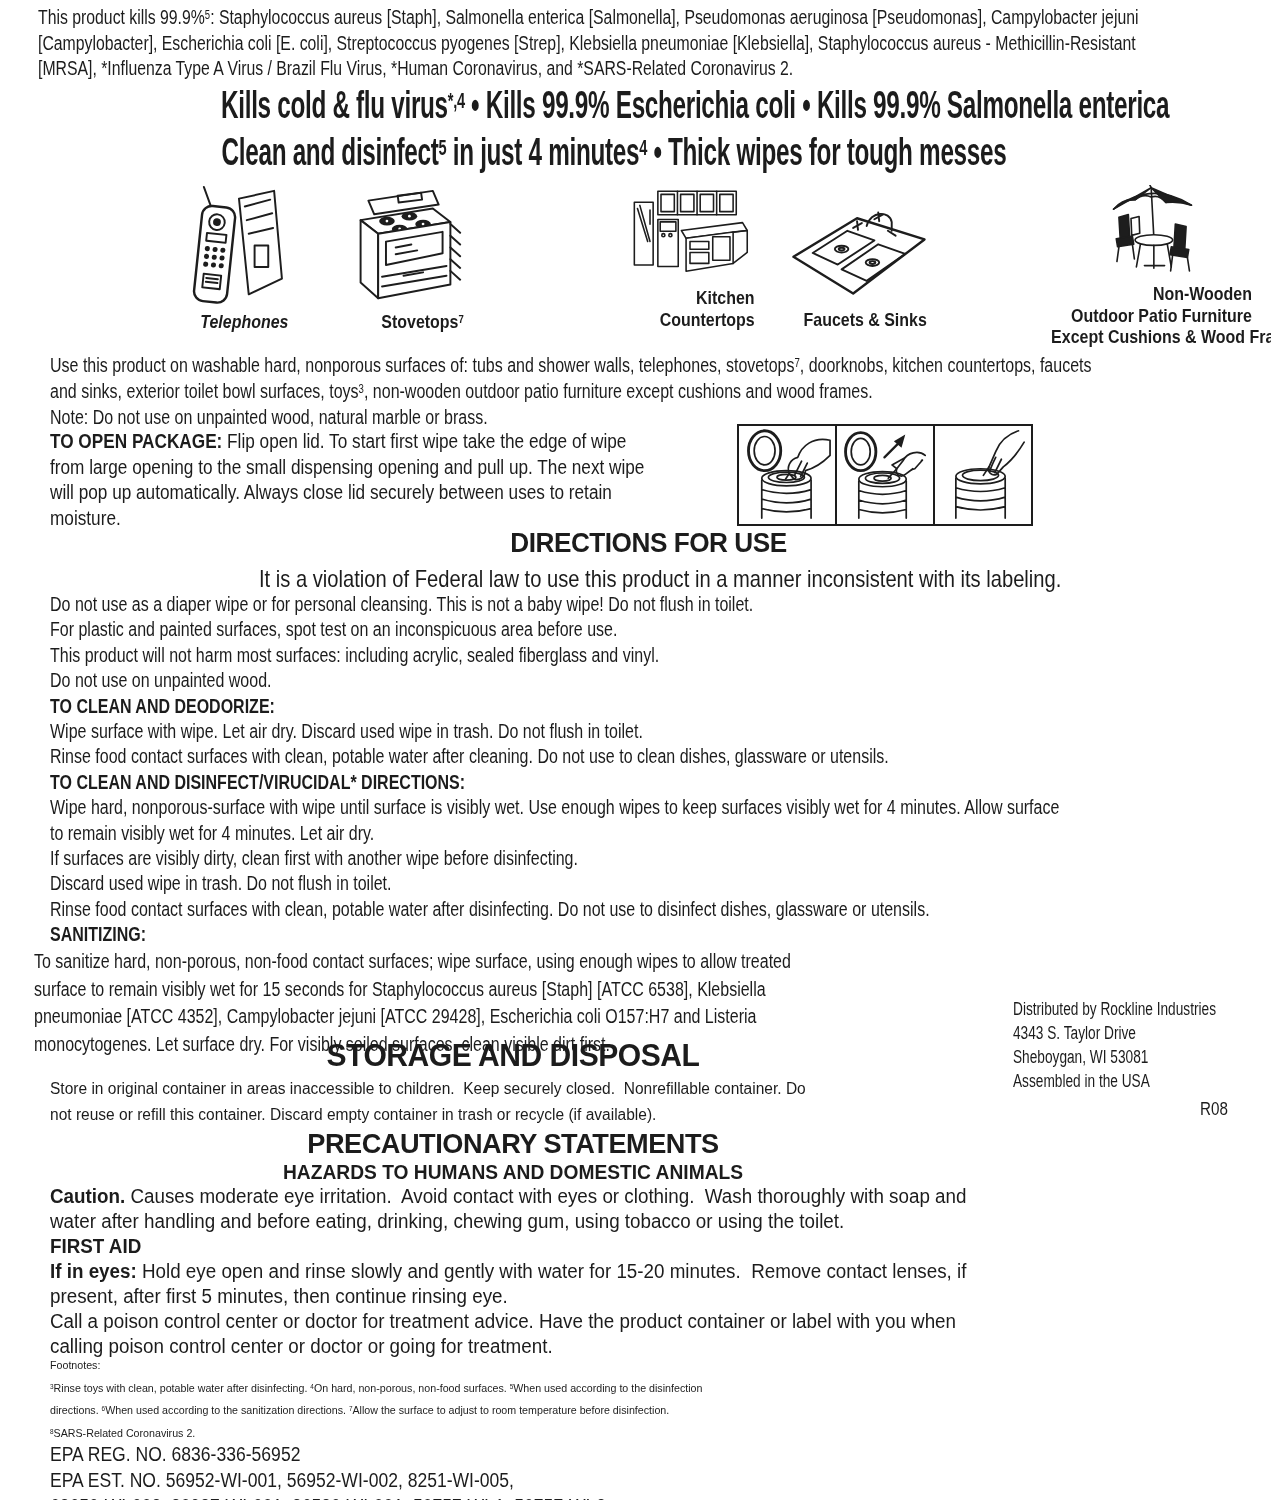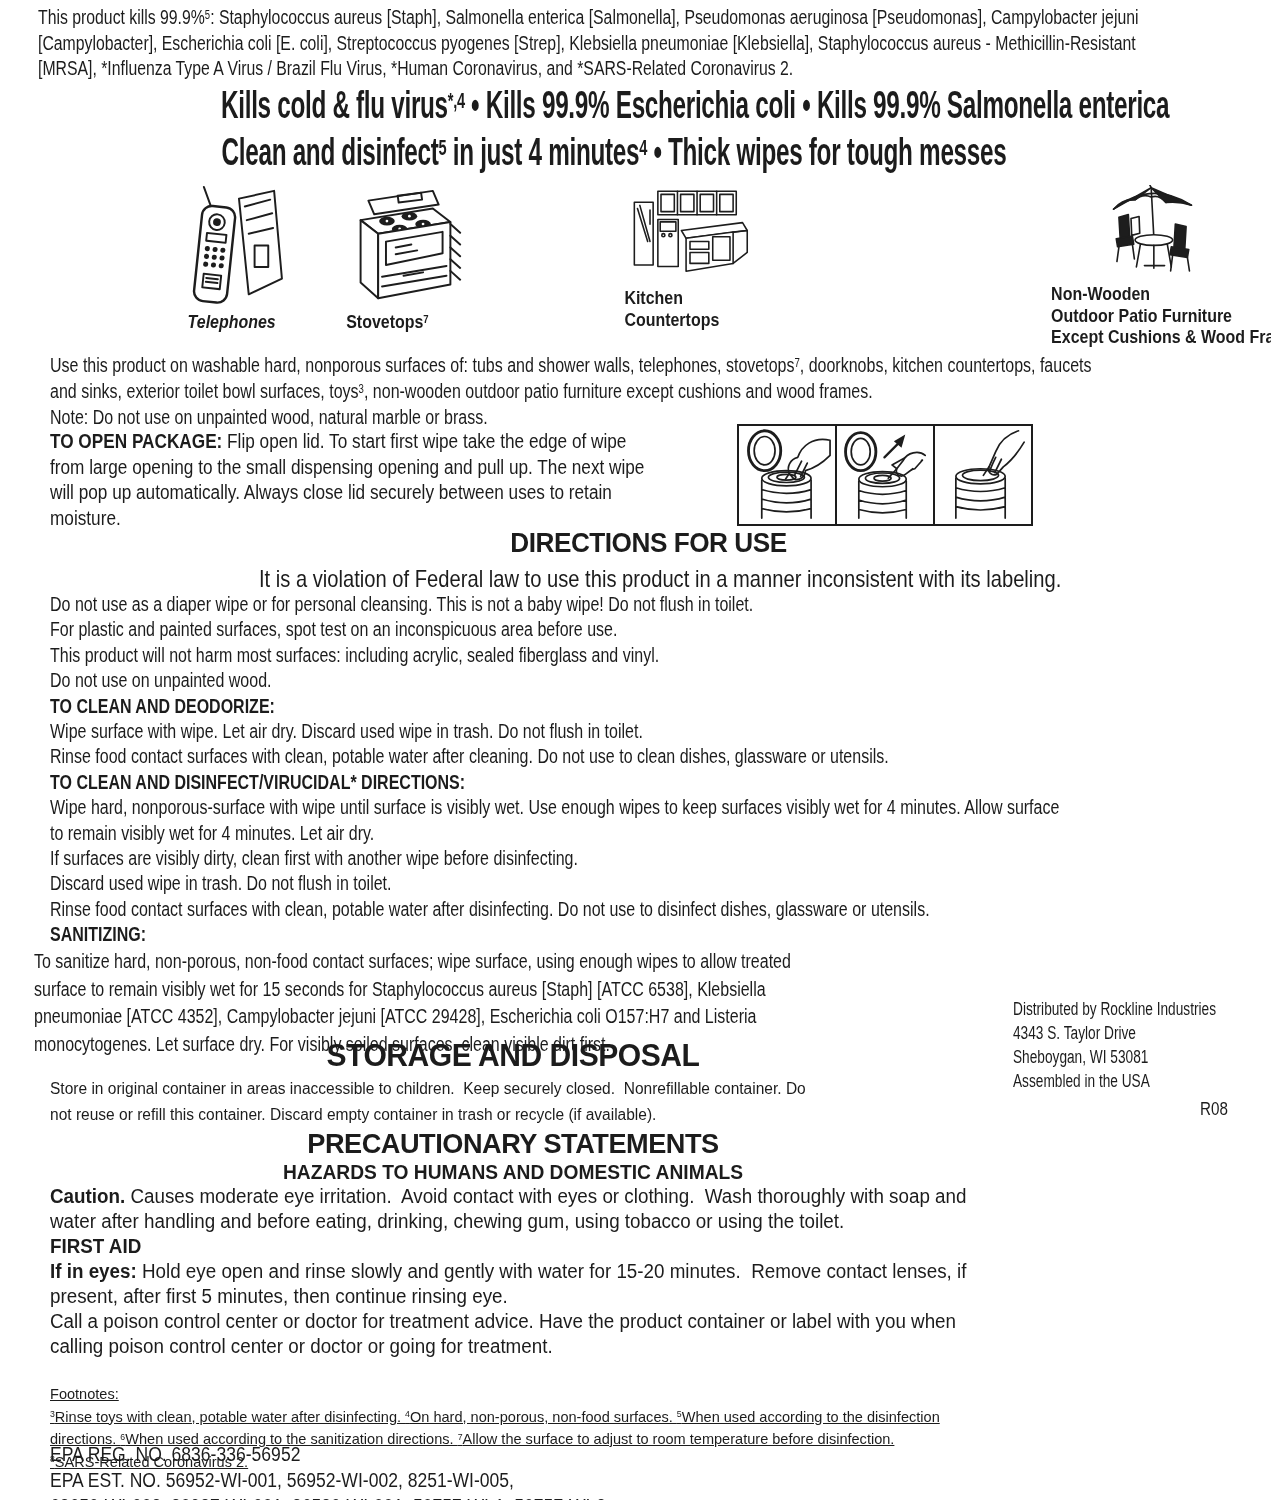--- a/index.html
+++ b/index.html
@@ -13,21 +13,21 @@
   
   #intro{left:38px;top:5px;font-size:20px;line-height:25.5px;}
   #intro .ln{transform:scaleX(0.79);}
 
   
   #headline{left:0;top:82px;width:1228px;text-align:center;font-weight:bold;font-size:38px;line-height:47px;letter-spacing:-0.5px;}
   #headline .ln{transform:scaleX(0.64);transform-origin:50% 50%;}
 
   
   #icons{left:0;top:185px;width:1271px;height:165px;}
-  .icon-item{position:absolute;top:0;text-align:left;}
+  .icon-item{position:absolute;top:0;text-align:right;}
   .icon-item svg{display:block;margin:0 auto;}
   .icon-label{font-weight:bold;font-size:19px;line-height:21.5px;margin-top:4px;}
   .icon-label .ln{transform:scaleX(0.84);transform-origin:50% 50%;}
 
   
   #surfaces{left:50px;top:352px;font-size:20px;line-height:26px;}
   #surfaces .ln{transform:scaleX(0.80);}
 
   
   #openpkg{left:50px;top:429px;font-size:20px;line-height:25.5px;}
@@ -55,21 +55,21 @@
   #r08{left:1200px;top:1098px;font-size:19px;}
   #r08 .ln{transform:scaleX(0.80);}
 
   
   #precaution-heading{left:0;top:1128px;width:1026px;text-align:center;font-weight:bold;font-size:28px;letter-spacing:-0.5px;transform:scaleX(0.97);transform-origin:50% 50%;}
   #hazards-sub{left:0;top:1161px;width:1026px;text-align:center;font-weight:bold;font-size:20px;transform:scaleX(0.96);transform-origin:50% 50%;}
   #caution-block{left:50px;top:1184px;font-size:20px;line-height:25px;}
   #caution-block .ln{transform:scaleX(0.94);}
 
   
-  #footnotes{left:50px;top:1383px;font-size:15px;line-height:22.5px;text-decoration:underline;}
+  #footnotes{left:50px;top:1354px;font-size:11px;line-height:22.5px;}
   #footnotes .ln{transform:scaleX(0.97);}
   #epa{left:50px;top:1441px;font-size:19.5px;line-height:26px;}
   #epa .ln{transform:scaleX(0.90);}
 
   svg{stroke-linecap:round;stroke-linejoin:round;}
 </style>
 </head>
 <body>
 
 <div class="abs" id="intro">
@@ -171,20 +171,39 @@
         <rect x="104" y="66" width="22" height="30"></rect>
         <path d="M130 60 L148 58 L148 86 L130 100"></path>
       </g>
     </svg>
     <div class="icon-label">
         <div class="ln">Kitchen</div>
         <div class="ln">Countertops</div>
       </div>
   </div>
 
+  <div class="icon-item" style="left:775px;width:165px;">
+    <svg width="150" height="106" viewBox="0 0 150 110" style="margin-top:14px">
+      <g stroke="#1d1d1d" stroke-width="2" fill="none">
+        <path d="M8 60 L74 20 L144 42 L70 98 Z" fill="#ffffff" stroke-width="2.5"></path>
+        <path d="M28 56 L64 33 L92 43 L54 68 Z"></path>
+        <ellipse cx="58" cy="52" rx="7" ry="3.5"></ellipse>
+          <ellipse cx="58" cy="52" rx="3" ry="1.5"></ellipse>
+        <path d="M58 73 L96 47 L124 57 L84 85 Z"></path>
+        <ellipse cx="90" cy="66" rx="7" ry="3.5"></ellipse>
+          <ellipse cx="90" cy="66" rx="3" ry="1.5"></ellipse>
+        <path d="M84 28 C88 12 108 12 110 24 L110 33 M106 33 l8 5"></path>
+        <path d="M70 30 l9 -5 M74 23 l1 9"></path>
+        <path d="M92 21 l9 -5 M96 14 l1 9"></path>
+      </g>
+    </svg>
+    <div class="icon-label">
+        <div class="ln">Faucets &amp; Sinks</div>
+      </div>
+  </div>
 
 
   <div class="icon-item" style="left:1032px;width:239px;">
     <svg width="165" height="94" viewBox="0 0 165 140">
       <g stroke="#1d1d1d" stroke-width="2.4" fill="none">
         <path d="M82 4 L80 0"></path>
         <path d="M26 36 Q82 -8 142 30 Q120 22 104 26 Q94 14 82 18 Q70 12 58 22 Q42 22 26 36 Z" fill="#ffffff"></path>
         <path d="M26 36 Q40 20 58 22 L82 4 Z" fill="#1d1d1d"></path>
         <path d="M104 26 Q124 24 142 30 L82 4 Z" fill="#1d1d1d"></path>
         <path d="M82 4 L86 78"></path>

